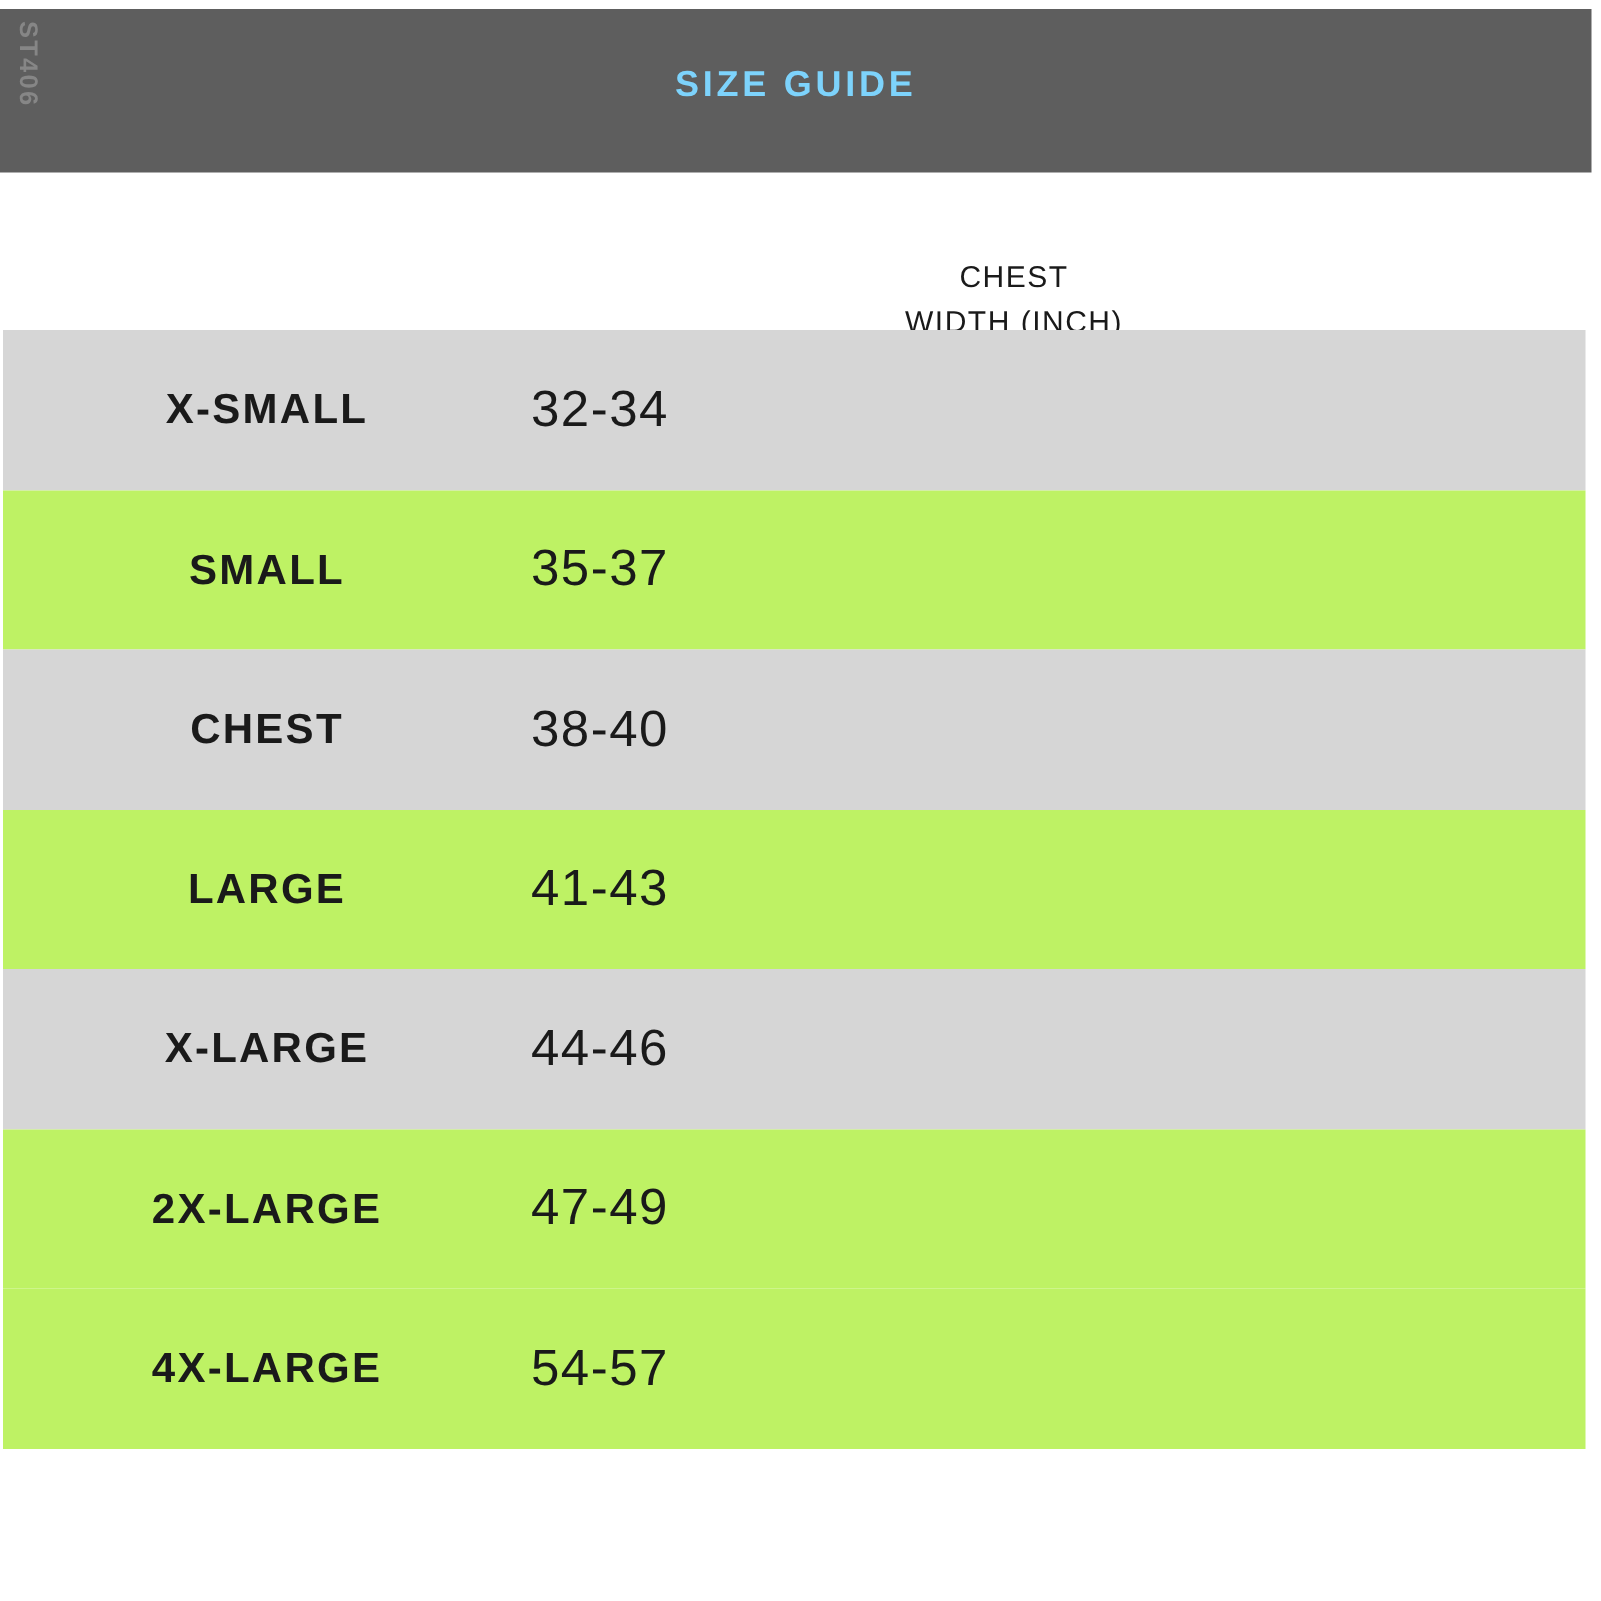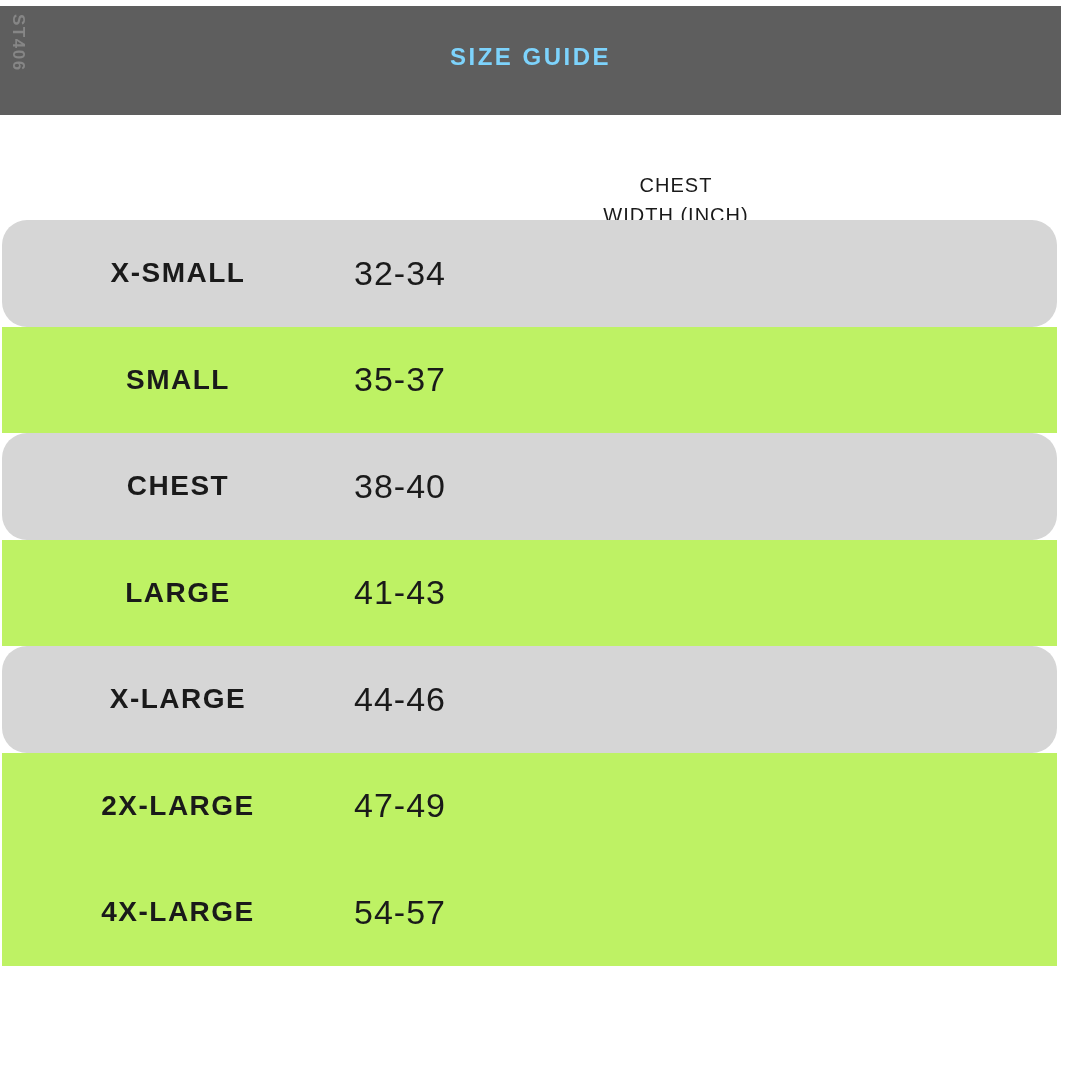--- a/index.html
+++ b/index.html
@@ -72,21 +72,20 @@
     width: 1055px;
   }
   .row {
     display: flex;
     align-items: center;
     height: 106.5px;
     background: #bef264;
   }
   .row.alt {
     background: var(--row-alt-color, #d6d6d6);
-    border-radius: 25px;
   }
   .cell-size {
     width: 352px;
     text-align: center;
     font-size: 28px;
     font-weight: bold;
     letter-spacing: 1.5px;
     color: var(--text-color, #1a1a1a);
   }
   .cell-value {

